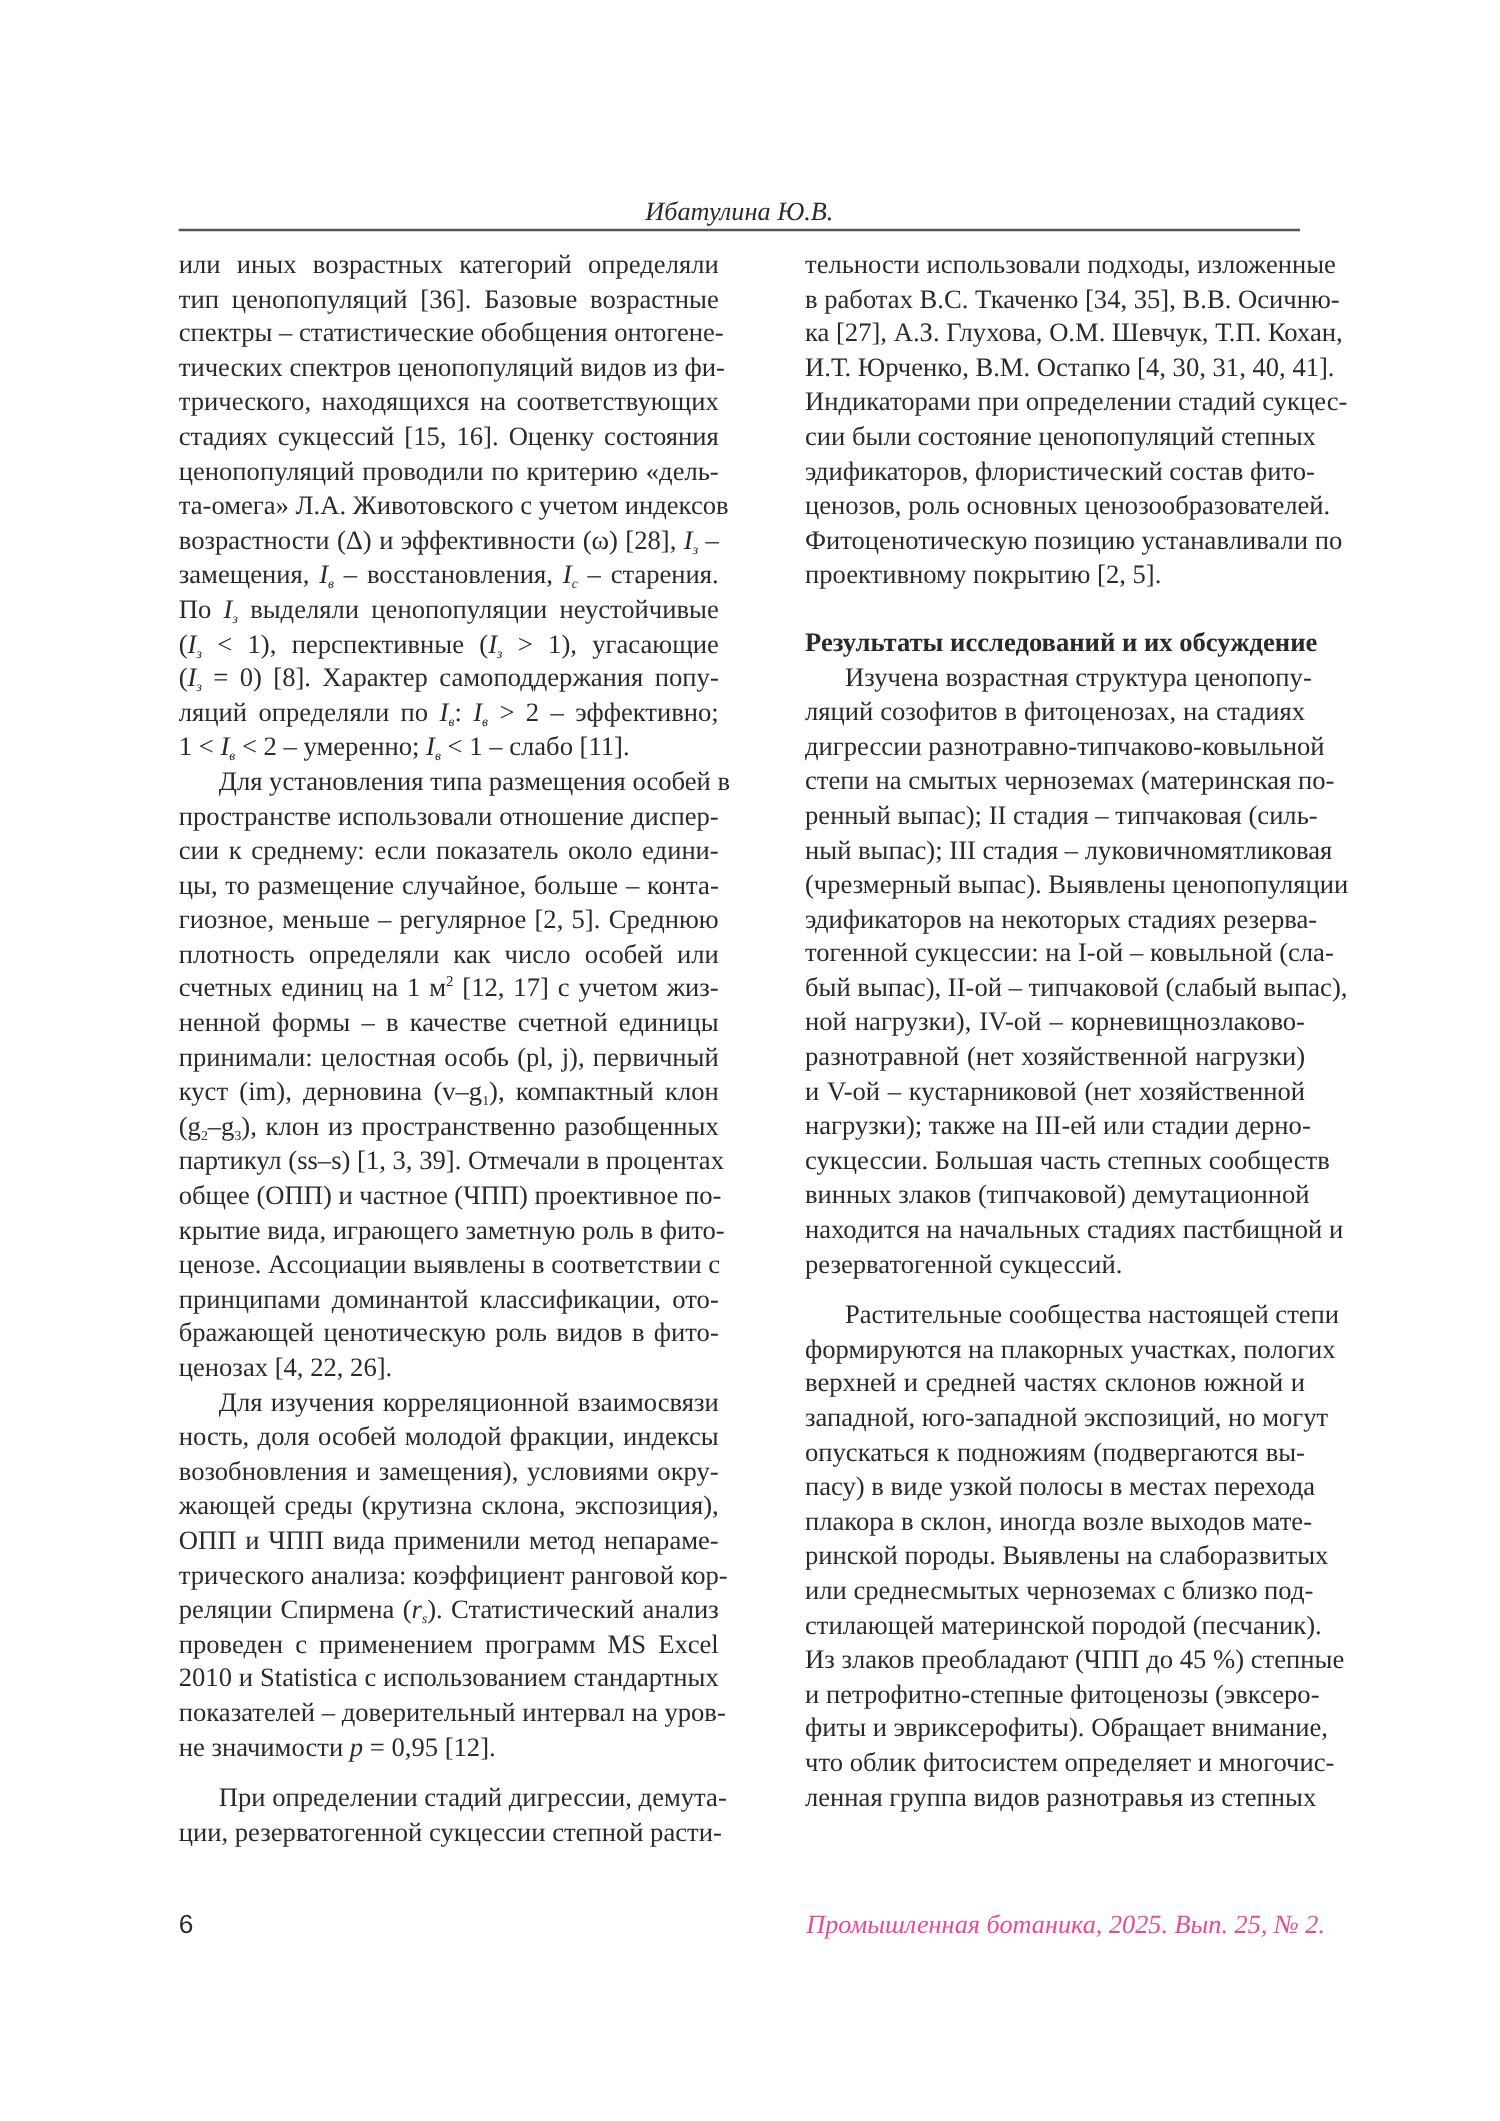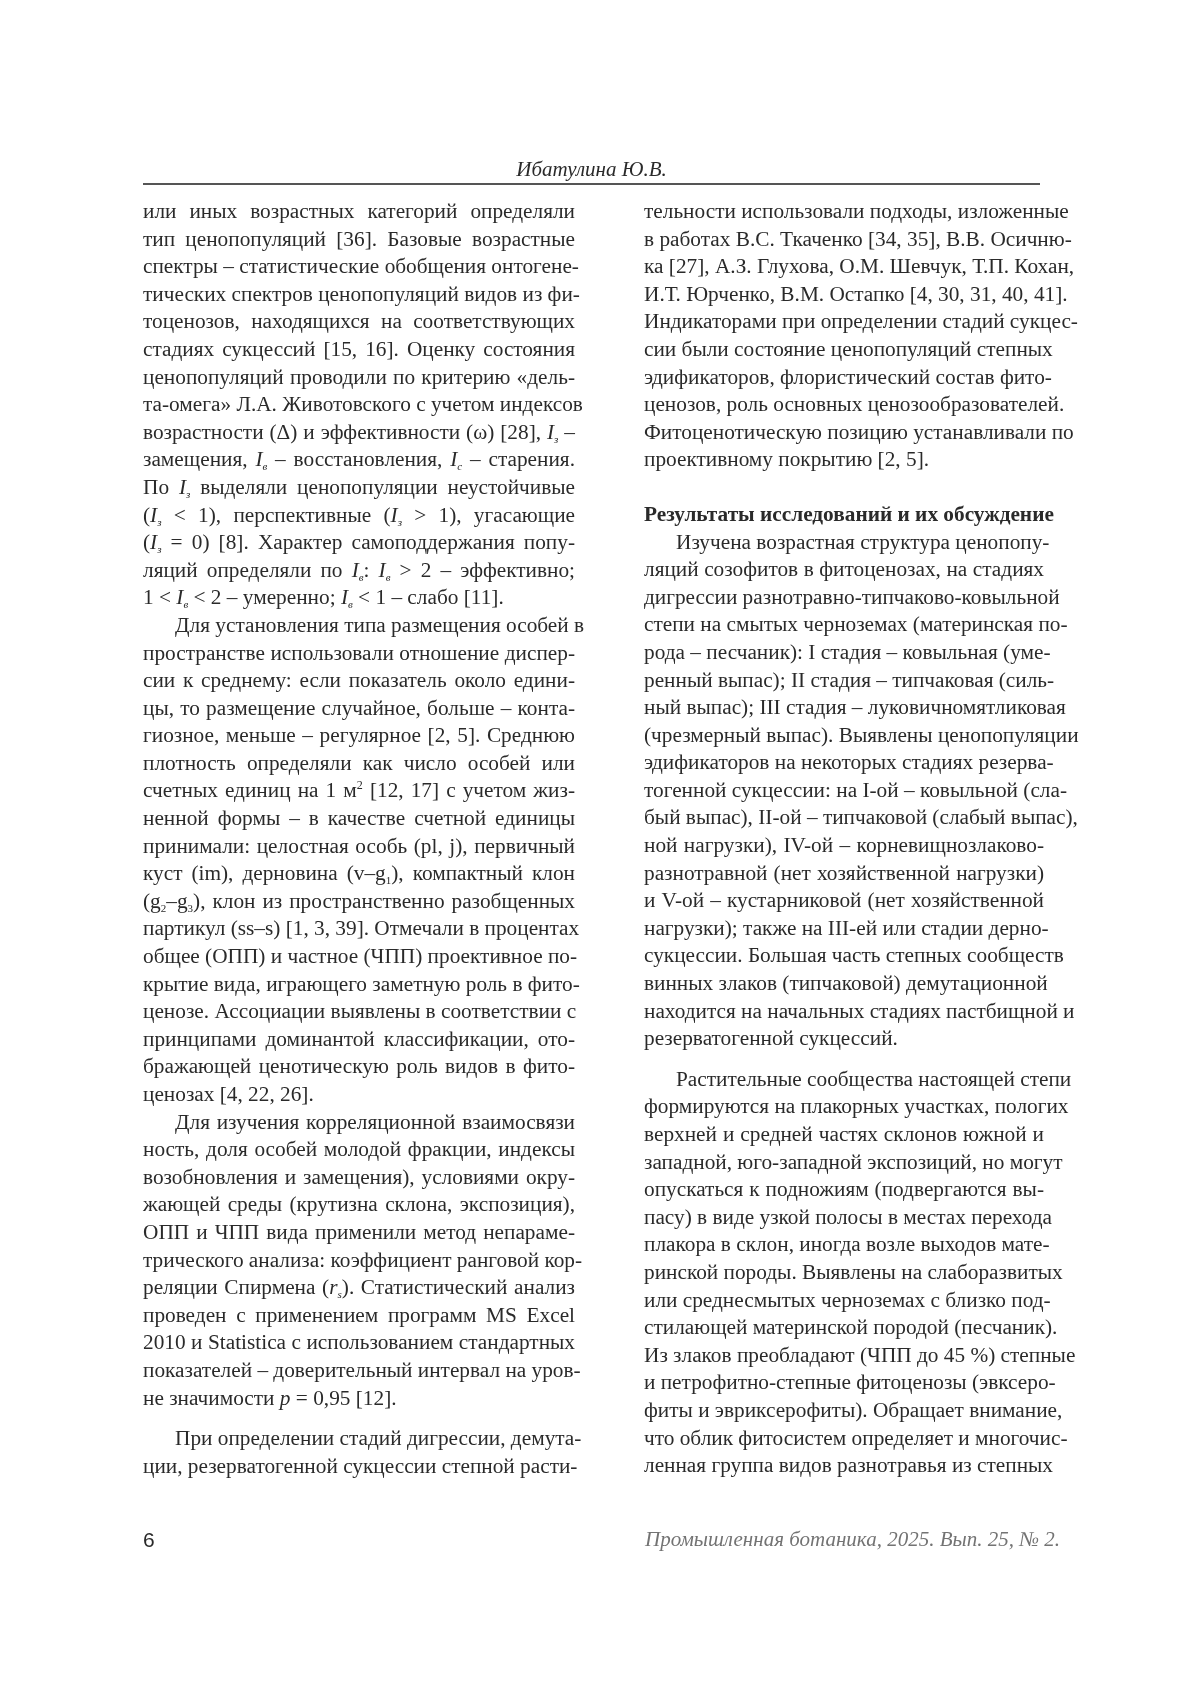--- a/index.html
+++ b/index.html
@@ -16,34 +16,34 @@
   .ln.last { text-align-last: left; }
   .ln.indent { padding-left: 32px; }
   .ln.heading { font-weight: bold; text-align-last: right; }
   .gap { display: block; height: 13px; }
   .gap.big { height: 27px; }
   sub { font-size: 11px; font-style: italic; vertical-align: -4px; line-height: 0; }
   sup { font-size: 12px; vertical-align: 8px; line-height: 0; }
   .it { font-style: italic; }
   .footer-page { position: absolute; left: 143px; top: 1528px; font-family: "Liberation Sans", "DejaVu Sans", sans-serif;
                  font-size: 21px; color: #2a2a2a; }
-  .footer-journal { position: absolute; right: 140px; top: 1527px; font-style: italic; font-size: 21px; color: #737373; }
+  .footer-journal { position: absolute; right: 140px; top: 1527px; font-style: italic; font-size: 21px; color: #ec4899; }
 </style>
 </head>
 <body>
 
 <div class="running-head">Ибатулина Ю.В.</div>
 <div class="head-rule"></div>
 
 <div class="col left">
   <span class="ln">или иных возрастных категорий определяли</span>
   <span class="ln">тип ценопопуляций [36]. Базовые возрастные</span>
   <span class="ln">спектры – статистические обобщения онтогене-</span>
   <span class="ln">тических спектров ценопопуляций видов из фи-</span>
-  <span class="ln">тоценозов, находящихся на соответствующих</span>
+  <span class="ln">трического, находящихся на соответствующих</span>
   <span class="ln">стадиях сукцессий [15, 16]. Оценку состояния</span>
   <span class="ln">ценопопуляций проводили по критерию «дель-</span>
   <span class="ln">та-омега» Л.А. Животовского с учетом индексов</span>
   <span class="ln"><span>возрастности (Δ) и эффективности (ω) [28], </span><span class="it">I</span><sub>з</sub><span> –</span></span>
   <span class="ln"><span>замещения, </span><span class="it">I</span><sub>в</sub><span> – восстановления, </span><span class="it">I</span><sub>с</sub><span> – старения.</span></span>
   <span class="ln"><span>По </span><span class="it">I</span><sub>з</sub><span> выделяли ценопопуляции неустойчивые</span></span>
   <span class="ln"><span>(</span><span class="it">I</span><sub>з</sub><span> &lt; 1), перспективные (</span><span class="it">I</span><sub>з</sub><span> &gt; 1), угасающие</span></span>
   <span class="ln"><span>(</span><span class="it">I</span><sub>з</sub><span> = 0) [8]. Характер самоподдержания попу-</span></span>
   <span class="ln"><span>ляций определяли по </span><span class="it">I</span><sub>в</sub><span>: </span><span class="it">I</span><sub>в</sub><span> &gt; 2 – эффективно;</span></span>
   <span class="ln last"><span>1 &lt; </span><span class="it">I</span><sub>в</sub><span> &lt; 2 – умеренно; </span><span class="it">I</span><sub>в</sub><span> &lt; 1 – слабо [11].</span></span>
@@ -96,21 +96,20 @@
   <span class="ln">Фитоценотическую позицию устанавливали по</span>
   <span class="ln last">проективному покрытию [2, 5].</span>
 
   <span class="gap big"></span>
   <span class="ln heading">Результаты исследований и их обсуждение</span>
 
   <span class="ln indent">Изучена возрастная структура ценопопу-</span>
   <span class="ln">ляций созофитов в фитоценозах, на стадиях</span>
   <span class="ln">дигрессии разнотравно-типчаково-ковыльной</span>
   <span class="ln">степи на смытых черноземах (материнская по-</span>
-  <span class="ln">рода – песчаник): I стадия – ковыльная (уме-</span>
   <span class="ln">ренный выпас); II стадия – типчаковая (силь-</span>
   <span class="ln">ный выпас); III стадия – луковичномятликовая</span>
   <span class="ln">(чрезмерный выпас). Выявлены ценопопуляции</span>
   <span class="ln">эдификаторов на некоторых стадиях резерва-</span>
   <span class="ln">тогенной сукцессии: на I-ой – ковыльной (сла-</span>
   <span class="ln">бый выпас), II-ой – типчаковой (слабый выпас),</span>
   <span class="ln">ной нагрузки), IV-ой – корневищнозлаково-</span>
   <span class="ln">разнотравной (нет хозяйственной нагрузки)</span>
   <span class="ln">и V-ой – кустарниковой (нет хозяйственной</span>
   <span class="ln">нагрузки); также на III-ей или стадии дерно-</span>

